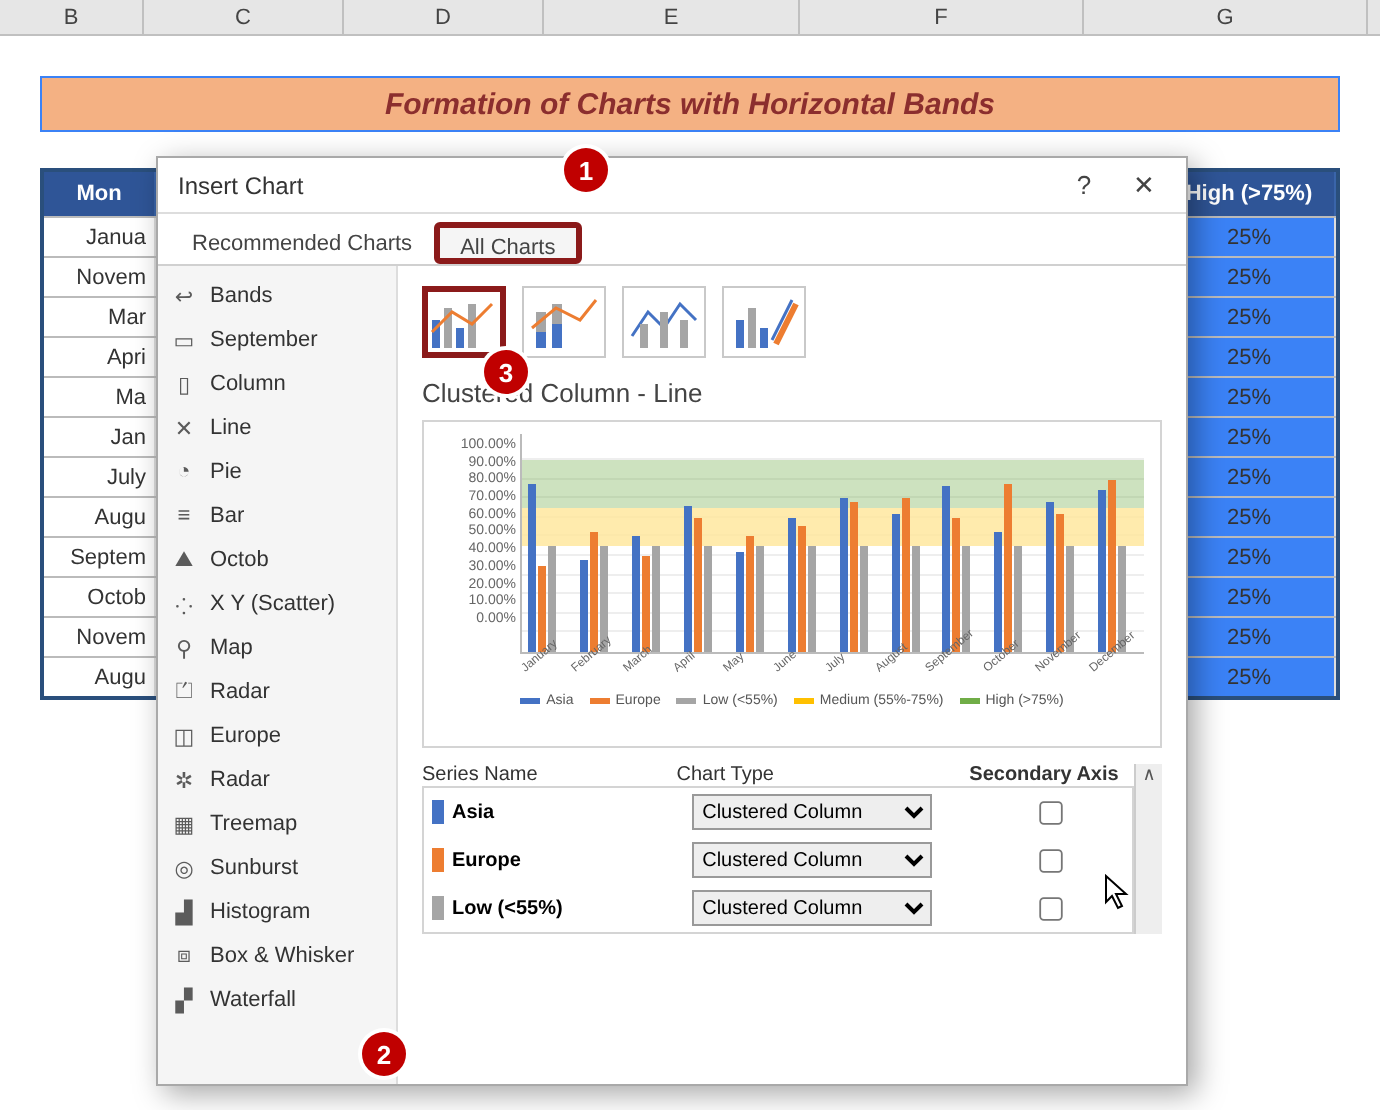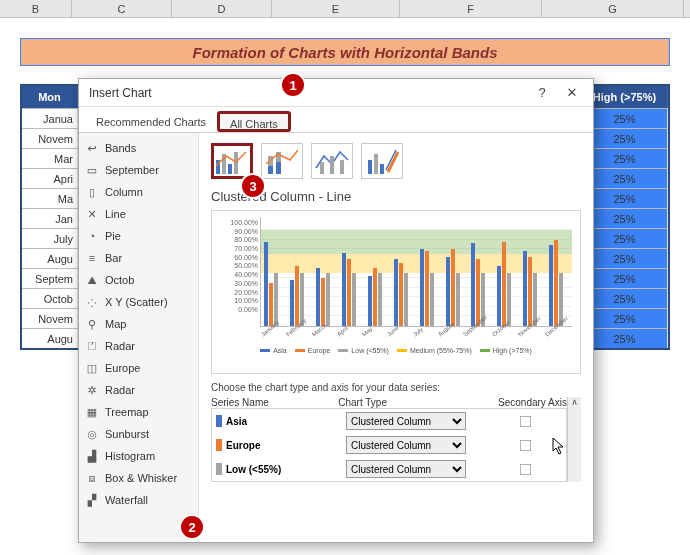--- a/index.html
+++ b/index.html
@@ -133,21 +133,21 @@
   .xaxis span { flex:1; transform:rotate(-40deg); transform-origin:left top; white-space:nowrap; margin-top:6px; }
   .legend { display:flex; gap:8px; justify-content:center; margin-top:8px; font-size:7px; color:#555; flex-wrap:wrap; }
   .legend span { display:flex; align-items:center; gap:3px; }
   .swatch { width:10px; height:3px; display:inline-block; }
 
   .series-section { margin-top:8px; }
   .series-heading { font-size:10px; color:#444; margin-bottom:4px; }
   .series-head { display:flex; font-size:10px; color:#333; font-weight:normal; }
   .series-head div:nth-child(1){ flex:1.1; }
   .series-head div:nth-child(2){ flex:1.2; }
-  .series-head div:nth-child(3){ width:90px; text-align:right; }
+  .series-head div:nth-child(3){ width:90px; text-align:center;font-weight:bold; }
   .series-list { border:1px solid #d4d4d4; max-height:78px; overflow:hidden; }
   .series-row { display:flex; align-items:center; height:24px; font-size:10px; padding:0 4px; }
   .series-row .nm { flex:1.1; display:flex; align-items:center; gap:4px;}
   .series-row .nm .sw { width:6px; height:12px; }
   .series-row .ct { flex:1.2; }
   .series-row .ct select { width:120px; font-size:10px; height:18px; border:1px solid #999; background:#eee; }
   .series-row .ax { width:74px; text-align:center; }
   .series-row .ax input { transform:scale(.9); }
   .scrollbar-hint { width:14px; background:#eee; border-left:1px solid #ccc; text-align:center; font-size:9px; color:#555; }
 
@@ -479,21 +479,20 @@
         <div class="legend" id="legend">
             <span><i class="swatch" style="background:#4472c4"></i>Asia</span>
             <span><i class="swatch" style="background:#ed7d31"></i>Europe</span>
             <span><i class="swatch" style="background:#a5a5a5"></i>Low (&lt;55%)</span>
             <span><i class="swatch" style="background:#ffc000"></i>Medium (55%-75%)</span>
             <span><i class="swatch" style="background:#70ad47"></i>High (&gt;75%)</span>
           </div>
       </div>
 
       <div class="series-section">
-        <div class="series-heading">Choose the chart type and axis for your data series:</div>
         <div style="display:flex;">
           <div style="flex:1">
             <div class="series-head">
               <div>Series Name</div>
               <div>Chart Type</div>
               <div>Secondary Axis</div>
             </div>
             <div class="series-list" id="series-list">
                 <div class="series-row">
                   <div class="nm">

